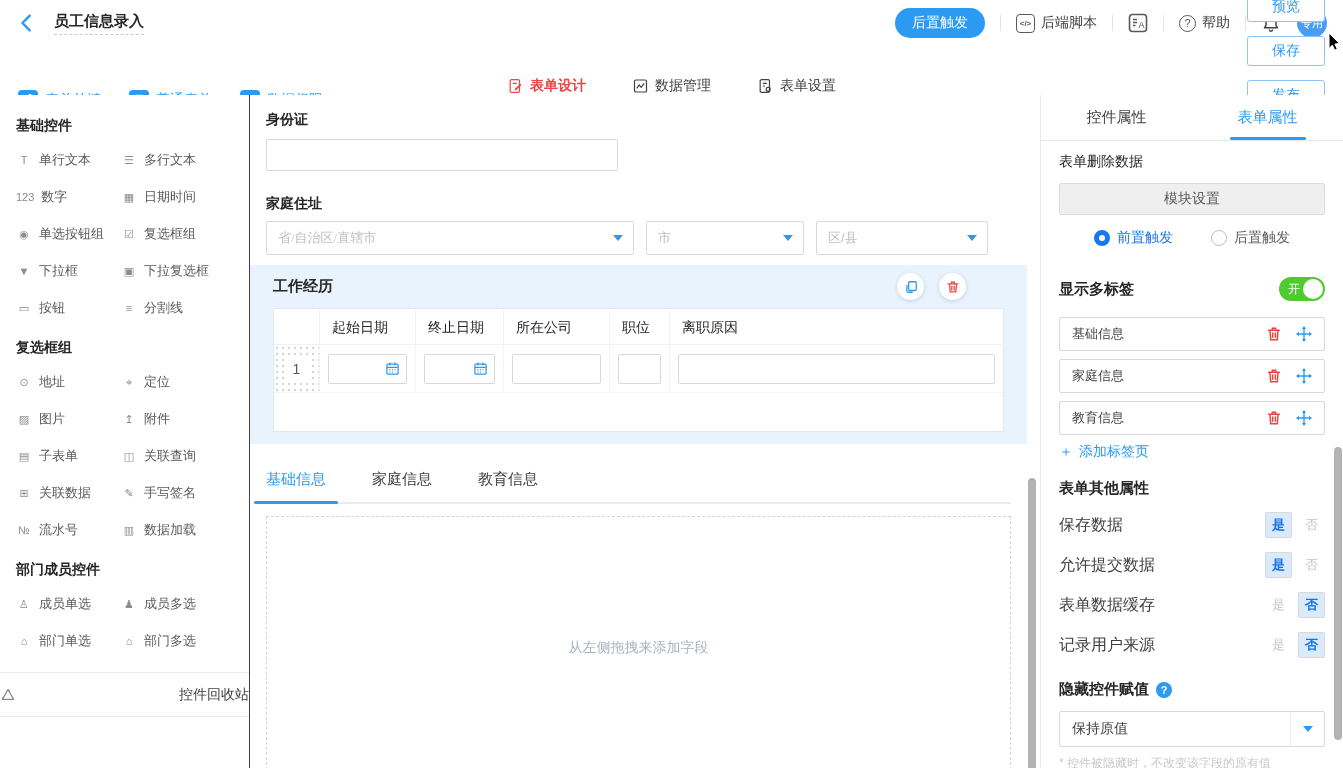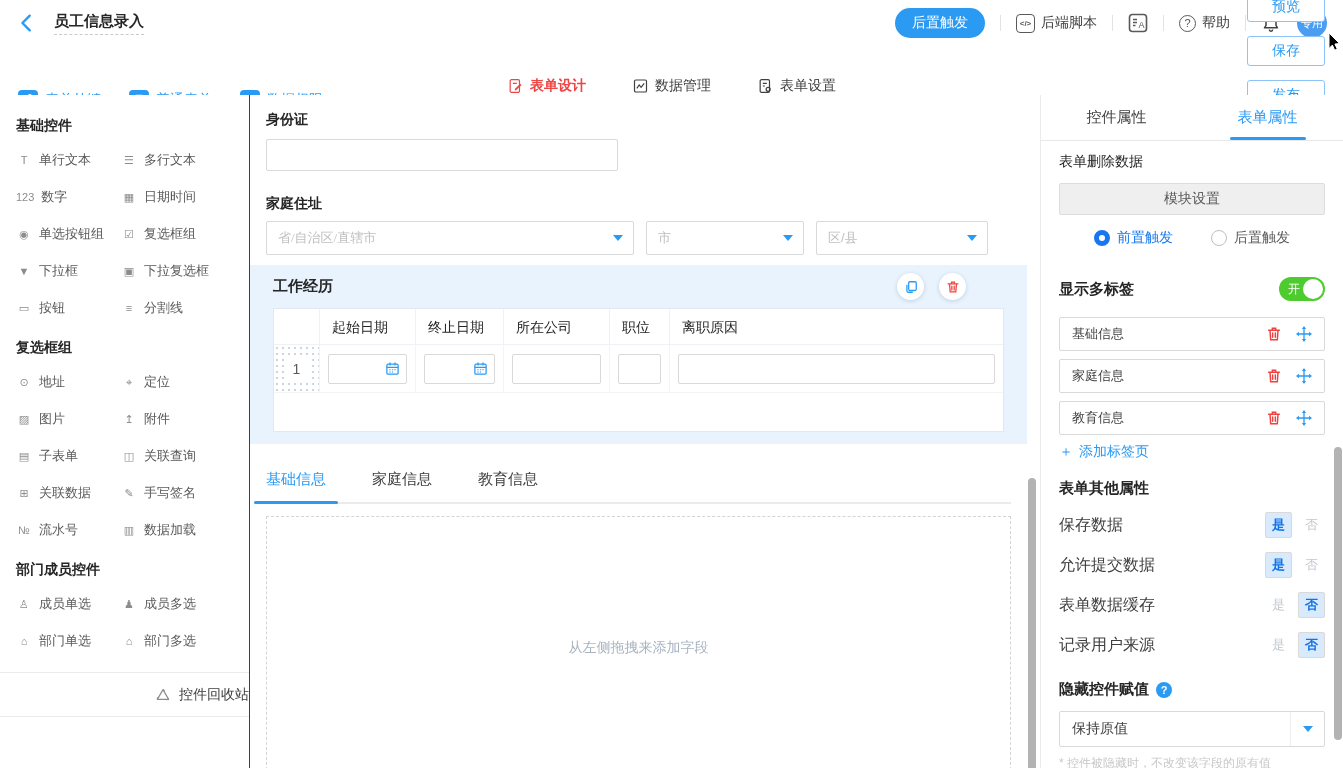--- a/index.html
+++ b/index.html
@@ -55,21 +55,21 @@
 
   
   .widgets { width:250px; border-right:1px solid #404040; background:#fff; padding-top:10px; flex:none; }
   .wsec { padding:0 16px; }
   .wsec h3 { font-size:14px; font-weight:bold; color:#262626; margin:12px 0 16px; }
   .wgrid { display:grid; grid-template-columns:105px 1fr; row-gap:19px; margin-bottom:22px; }
   .witem { display:flex; align-items:center; gap:7px; cursor:grab; }
   .wicon { min-width:16px; text-align:center; font-size:11px; color:#8c8c8c; line-height:14px; }
   .wlabel { font-size:13px; color:#595959; white-space:nowrap; }
   .recycle { margin-top:12px; border-top:1px solid #ebebeb; border-bottom:1px solid #ebebeb;
-             height:45px; display:flex; align-items:center; justify-content:flex-end; gap:8px;
+             height:45px; display:flex; align-items:center; justify-content:space-between; gap:8px;
              font-size:14px; color:#404040; cursor:pointer; }
   .recycle svg { color:#8c8c8c; }
 
   
   .canvas { flex:1; position:relative; background:#fff; overflow:hidden; }
   .form-area { position:absolute; left:0; top:0; right:13px; }
   .fld { margin-left:16px; }
   .fld-label { font-size:14px; font-weight:bold; color:#262626; }
   .fld-id { margin-top:16px; }
   .text-input { margin-top:10px; width:352px; height:32px; border:1px solid #d9d9d9;

